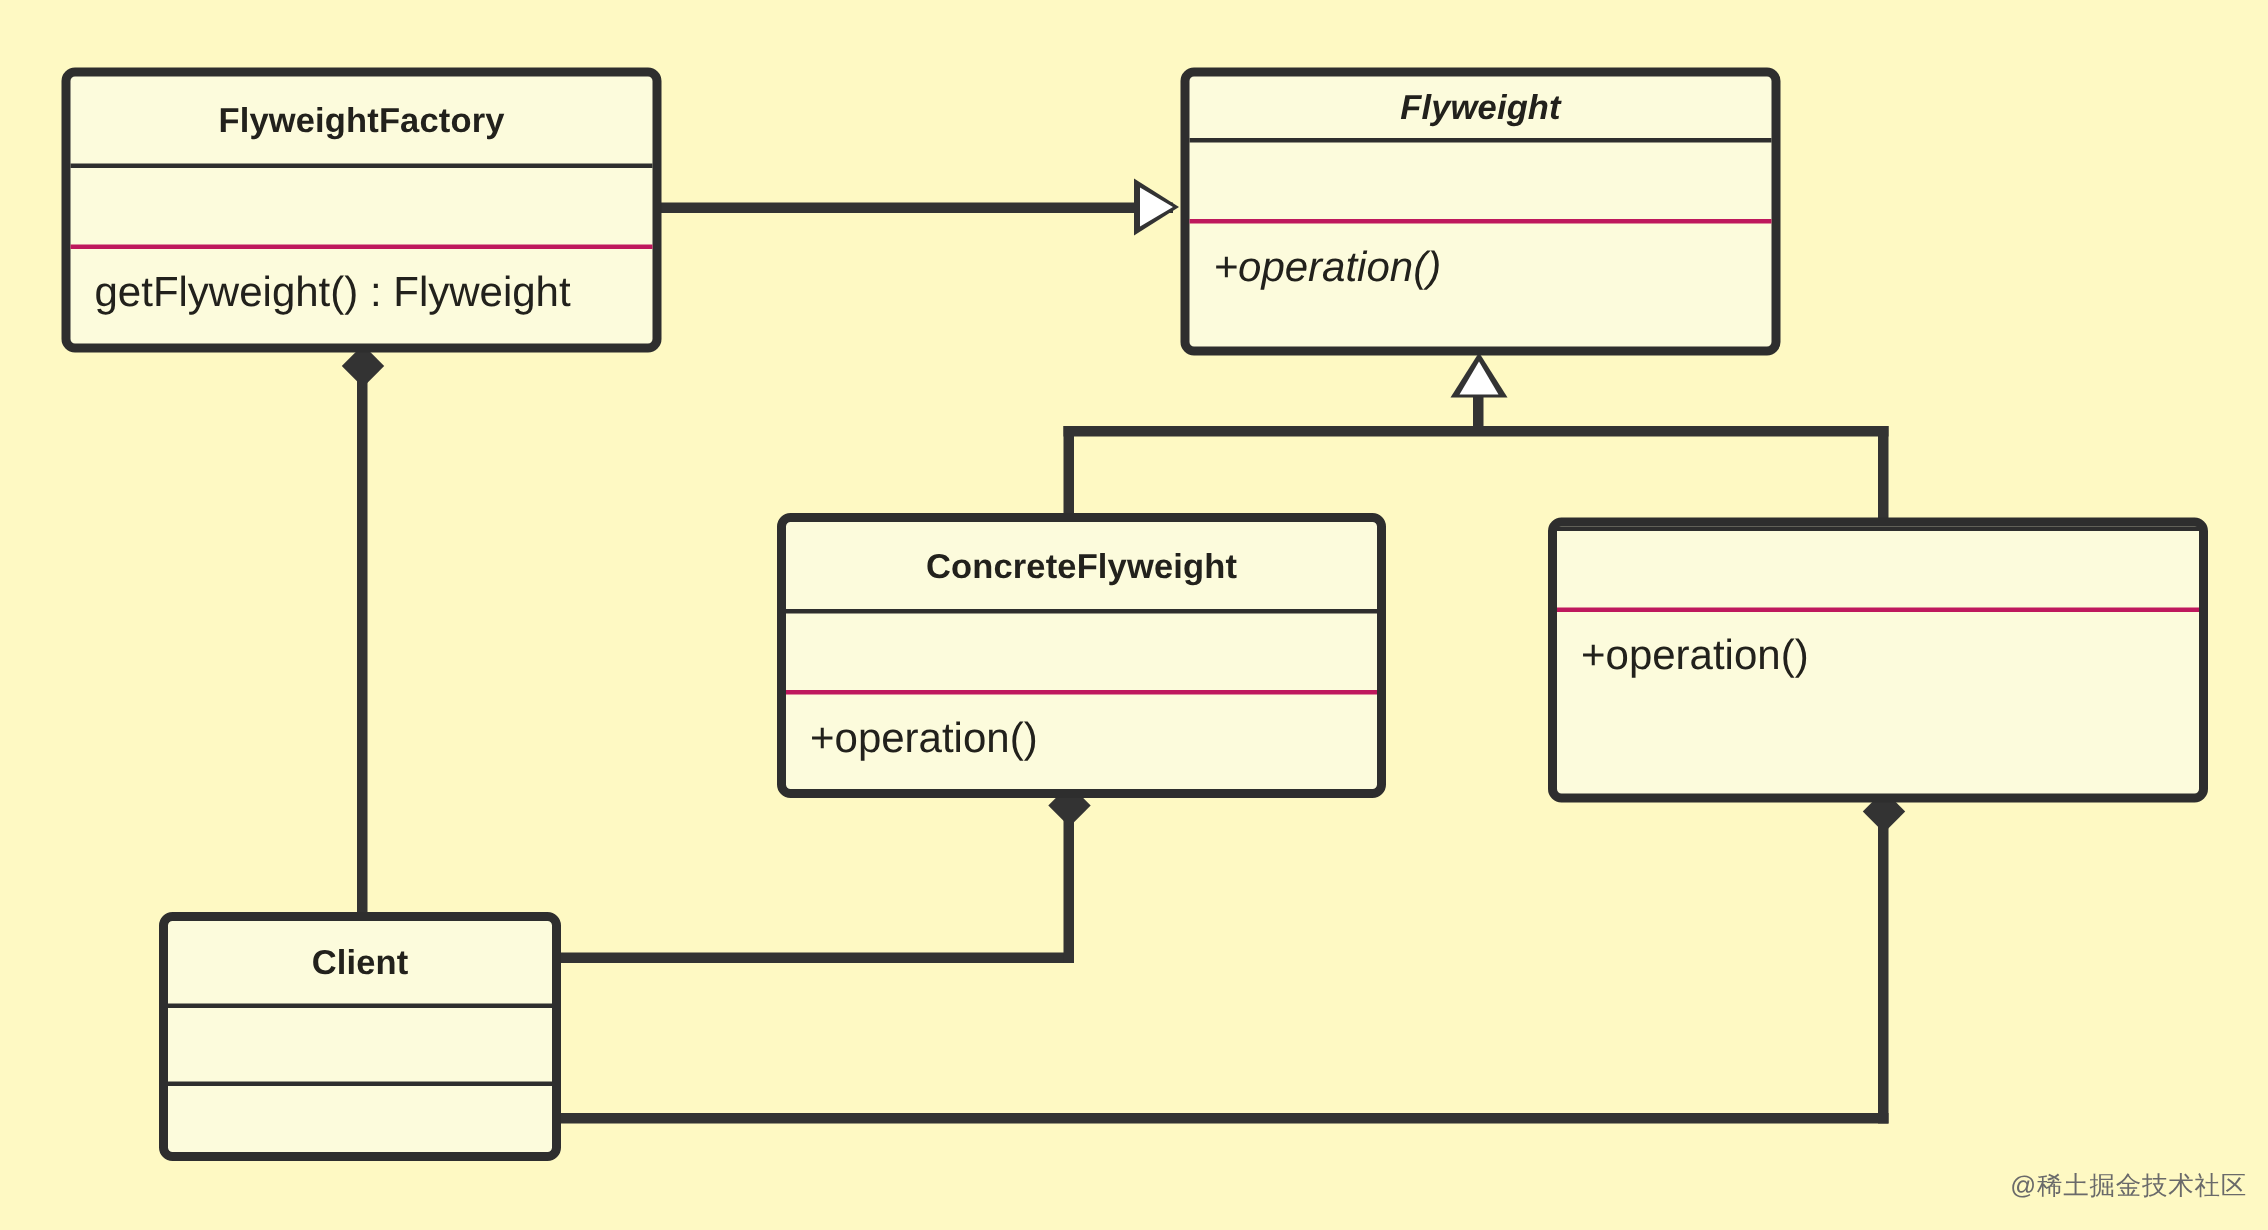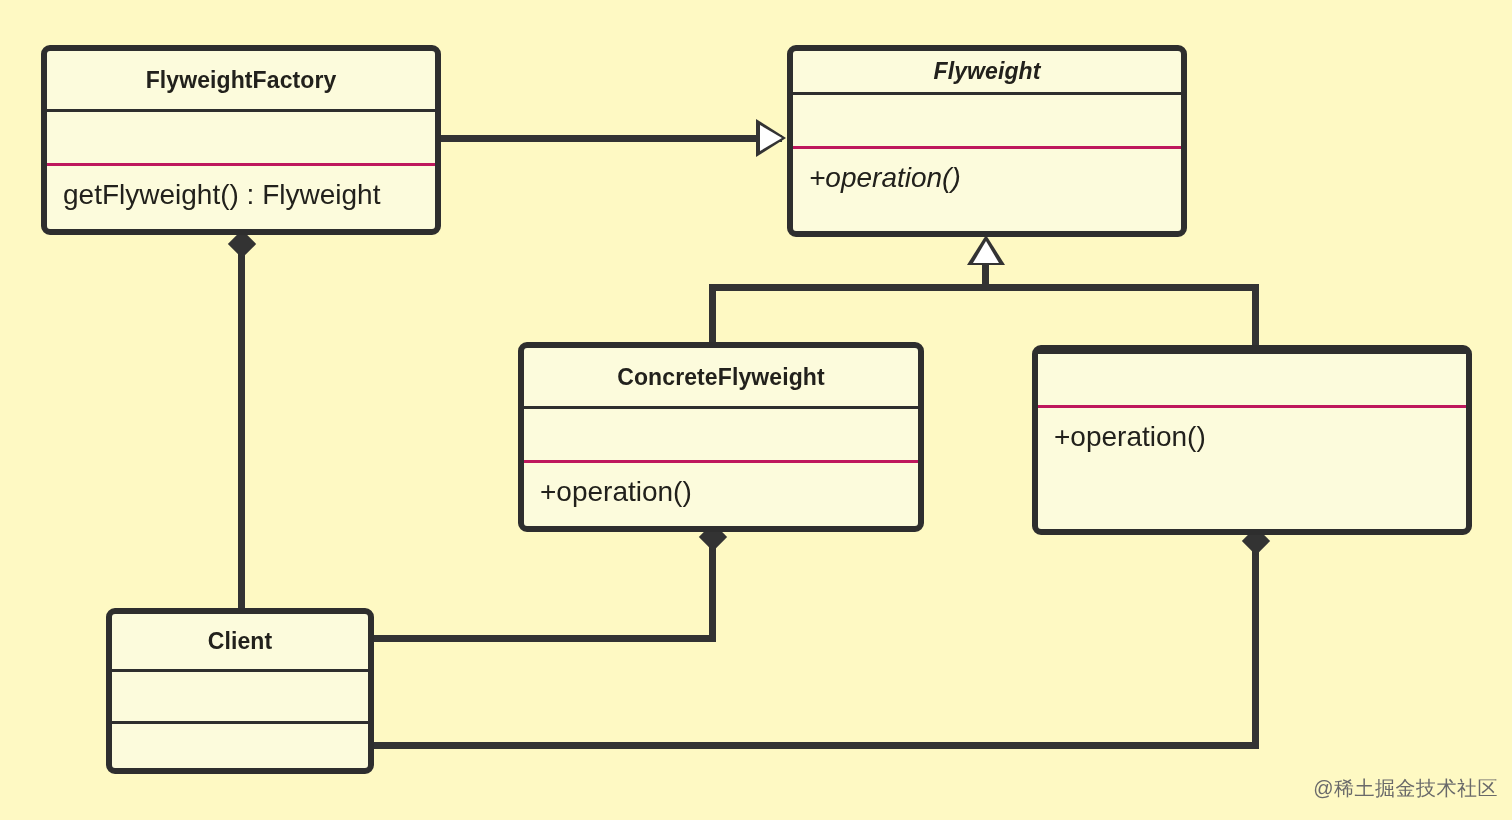--- a/index.html
+++ b/index.html
@@ -119,21 +119,21 @@
     background: #333333;
     transform: rotate(45deg);
     z-index: 4;
   }
   
   #watermark {
     position: absolute;
     right: 14px;
     bottom: 18px;
     color: #6a6a6a;
-    font-size: 20px;
+    font-size: 17px;
     letter-spacing: 0.5px;
     z-index: 10;
     user-select: none;
   }
 </style>
 </head>
 <body>
 
 <div id="canvas">
 

